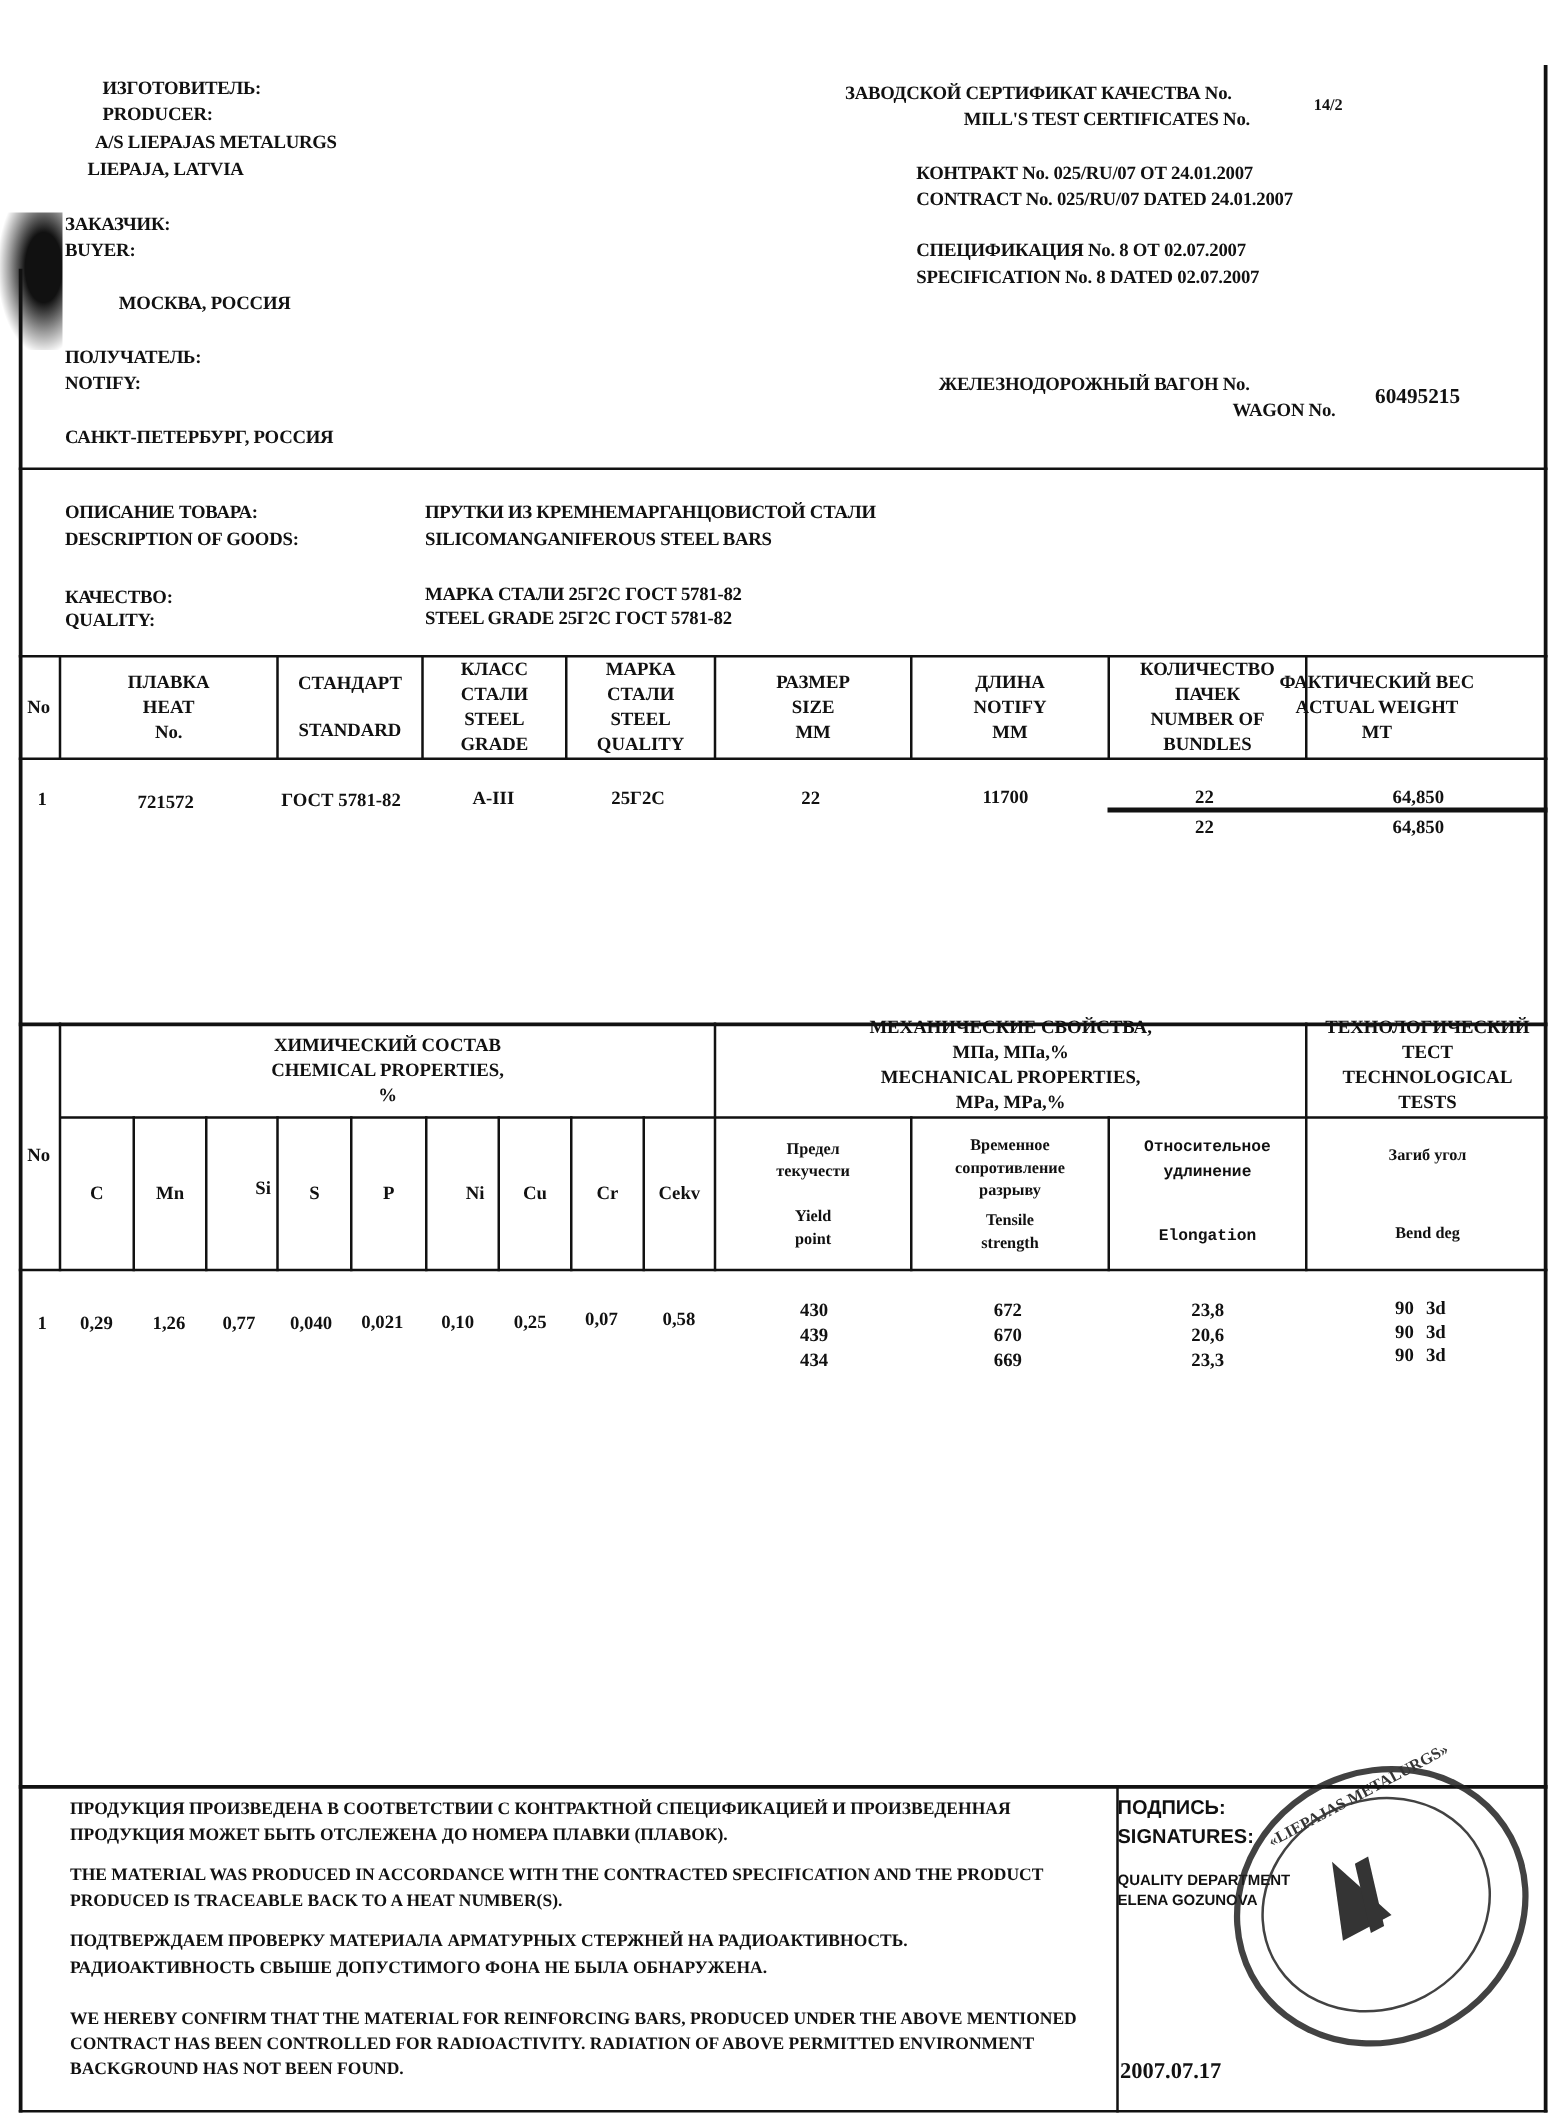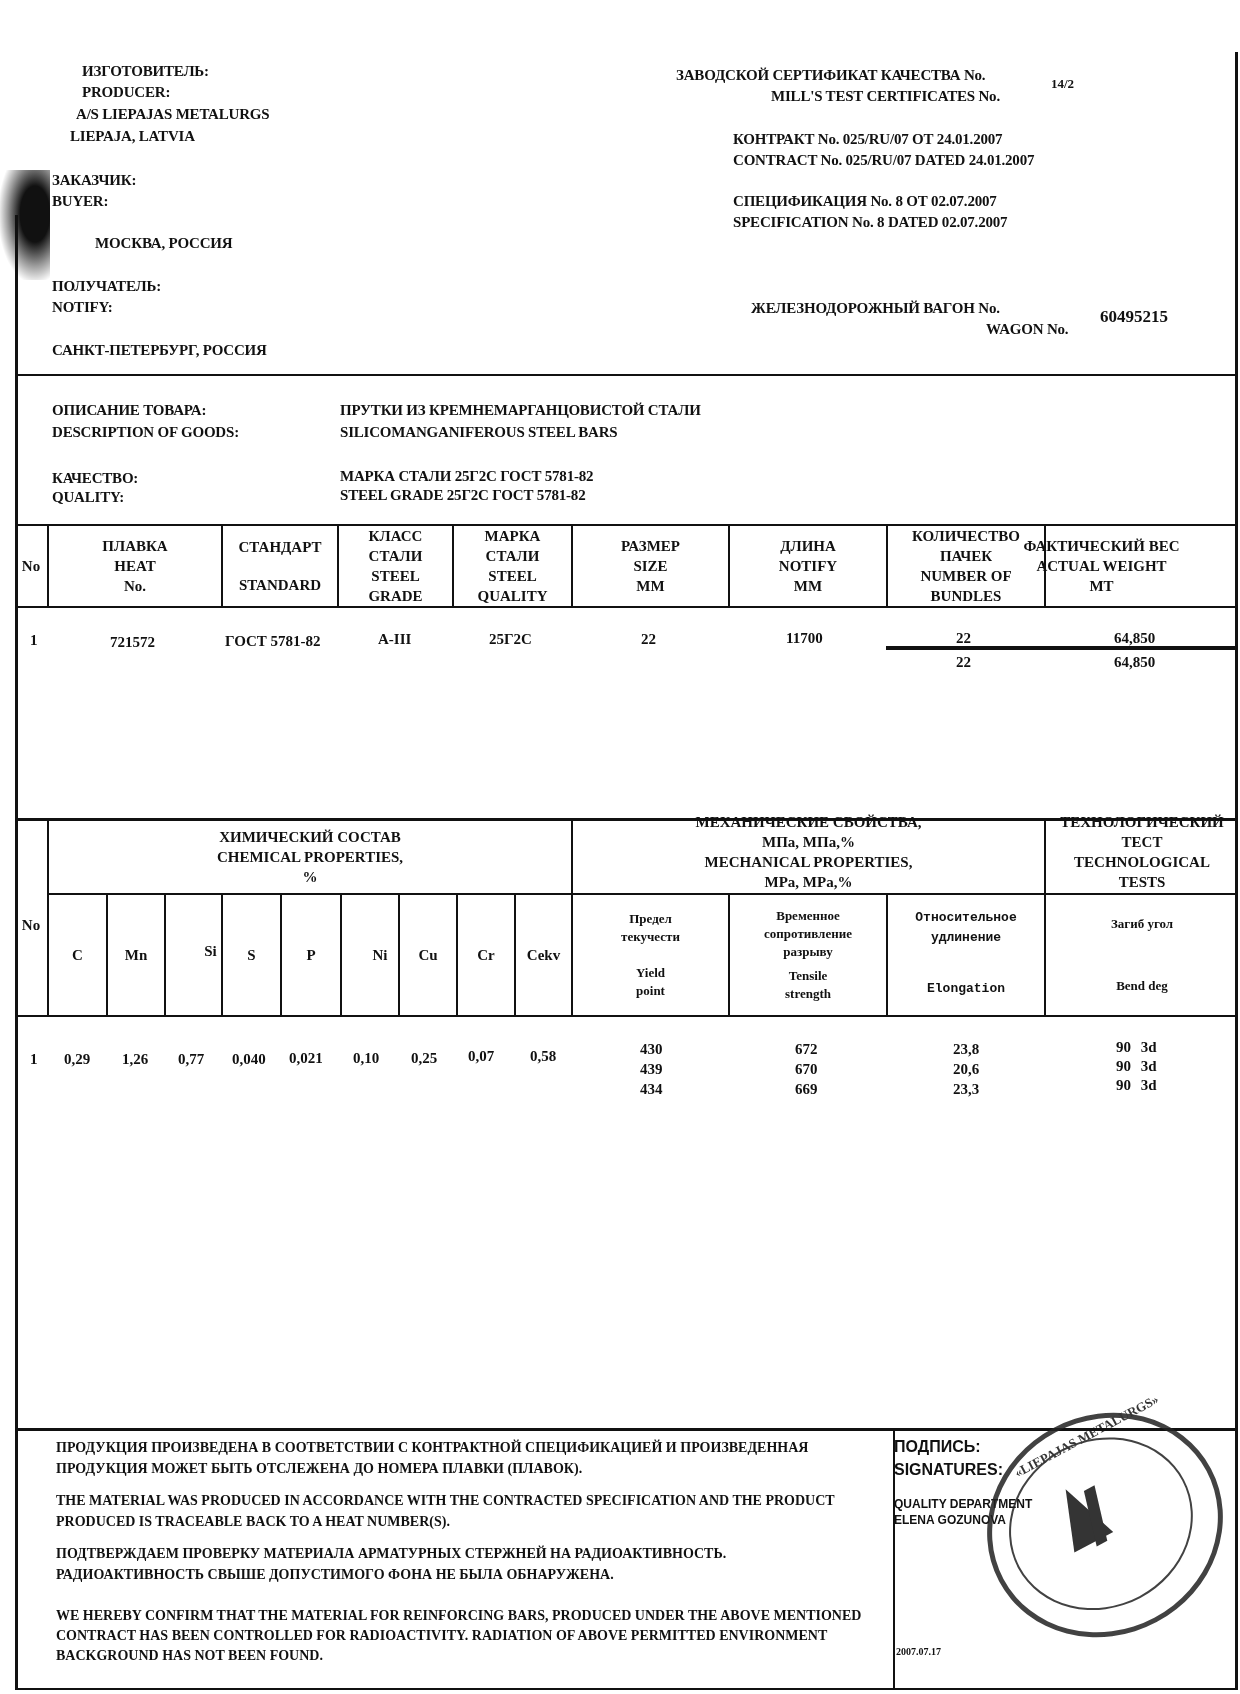--- a/index.html
+++ b/index.html
@@ -271,20 +271,20 @@
 
 <div class="abs" style="left:56px;top:1437px;width:820px;font-size:14px;line-height:21px;">ПРОДУКЦИЯ ПРОИЗВЕДЕНА В СООТВЕТСТВИИ С КОНТРАКТНОЙ СПЕЦИФИКАЦИЕЙ И ПРОИЗВЕДЕННАЯ ПРОДУКЦИЯ МОЖЕТ БЫТЬ ОТСЛЕЖЕНА ДО НОМЕРА ПЛАВКИ (ПЛАВОК).</div>
 <div class="abs" style="left:56px;top:1490px;width:790px;font-size:14px;line-height:21px;">THE MATERIAL WAS PRODUCED IN ACCORDANCE WITH THE CONTRACTED SPECIFICATION AND THE PRODUCT PRODUCED IS TRACEABLE BACK TO A HEAT NUMBER(S).</div>
 <div class="abs" style="left:56px;top:1543px;width:760px;font-size:14px;line-height:21px;">ПОДТВЕРЖДАЕМ ПРОВЕРКУ МАТЕРИАЛА АРМАТУРНЫХ СТЕРЖНЕЙ НА РАДИОАКТИВНОСТЬ. РАДИОАКТИВНОСТЬ СВЫШЕ ДОПУСТИМОГО ФОНА НЕ БЫЛА ОБНАРУЖЕНА.</div>
 <div class="abs" style="left:56px;top:1606px;width:835px;font-size:14px;line-height:20px;">WE HEREBY CONFIRM THAT THE MATERIAL FOR REINFORCING BARS, PRODUCED UNDER THE ABOVE MENTIONED CONTRACT HAS BEEN CONTROLLED FOR RADIOACTIVITY. RADIATION OF ABOVE PERMITTED ENVIRONMENT BACKGROUND HAS NOT BEEN FOUND.</div>
 
 <div class="abs" style="left:894px;top:1436px;font-size:16px;line-height:22px;font-family:'Liberation Sans', sans-serif;">ПОДПИСЬ:</div>
 <div class="abs" style="left:894px;top:1459px;font-size:16px;line-height:22px;font-family:'Liberation Sans', sans-serif;">SIGNATURES:</div>
 <div class="abs" style="left:894px;top:1496px;font-size:12px;line-height:16px;font-family:'Liberation Sans', sans-serif;">QUALITY DEPARTMENT</div>
 <div class="abs" style="left:894px;top:1512px;font-size:12px;line-height:16px;font-family:'Liberation Sans', sans-serif;">ELENA GOZUNOVA</div>
-<div class="abs" style="left:896px;top:1646px;font-size:10px;font-family:Liberation Serif, serif;">2007.07.17</div>
+<div class="abs" style="left:896px;top:1646px;font-size:18px;font-family:Liberation Serif, serif;">2007.07.17</div>
 
 <div class="stamp">
   <div class="stamp-inner"></div>
   <div class="stamp-text">«LIEPAJAS METALURGS»</div>
   <div class="stamp-logo"></div>
   <div class="stamp-logo2"></div>
 </div>
 
 </body></html>

